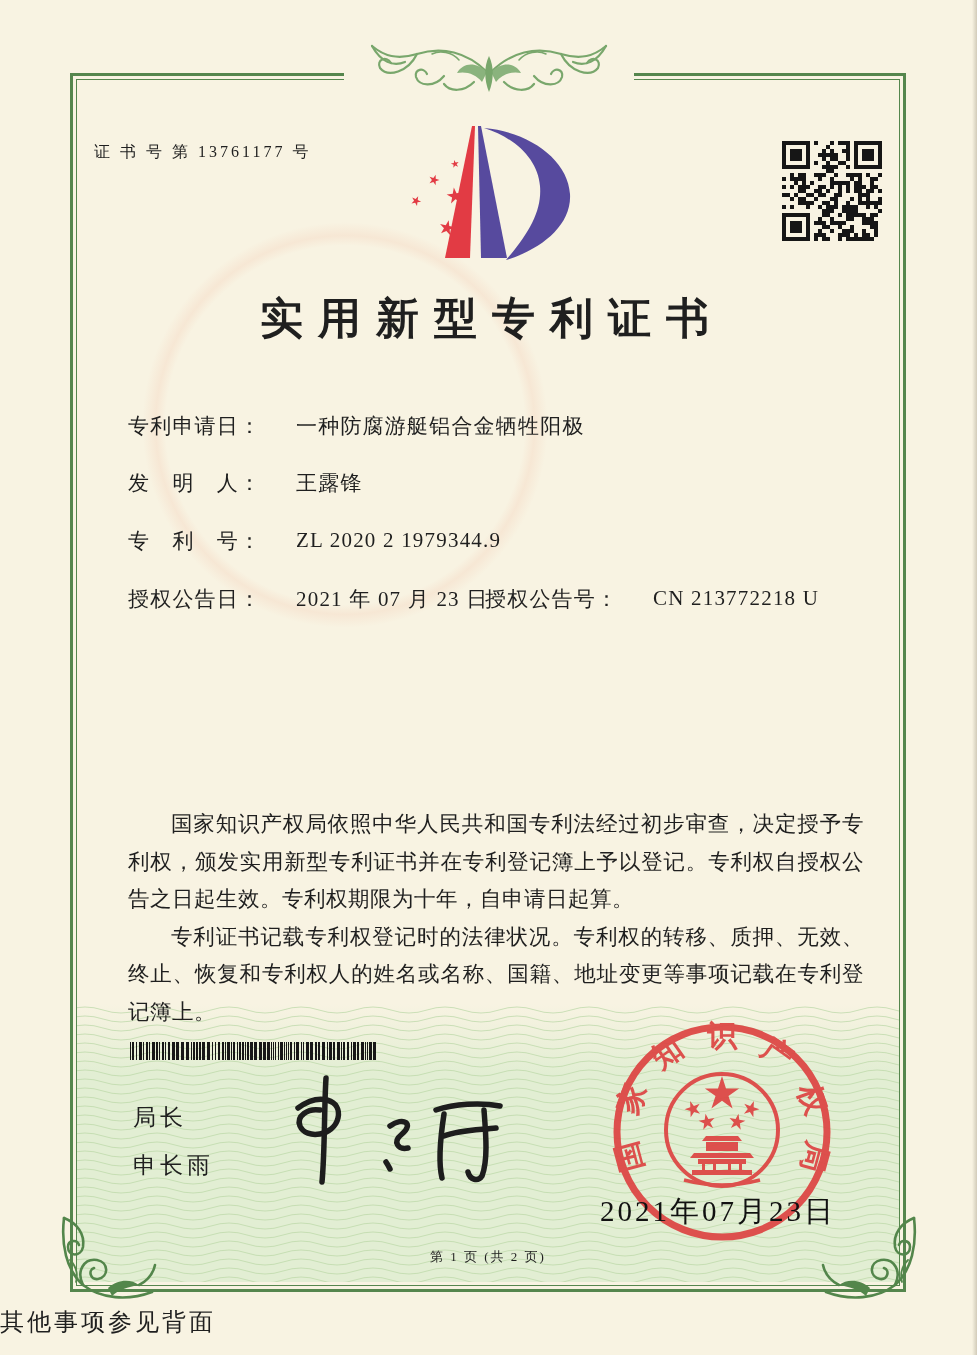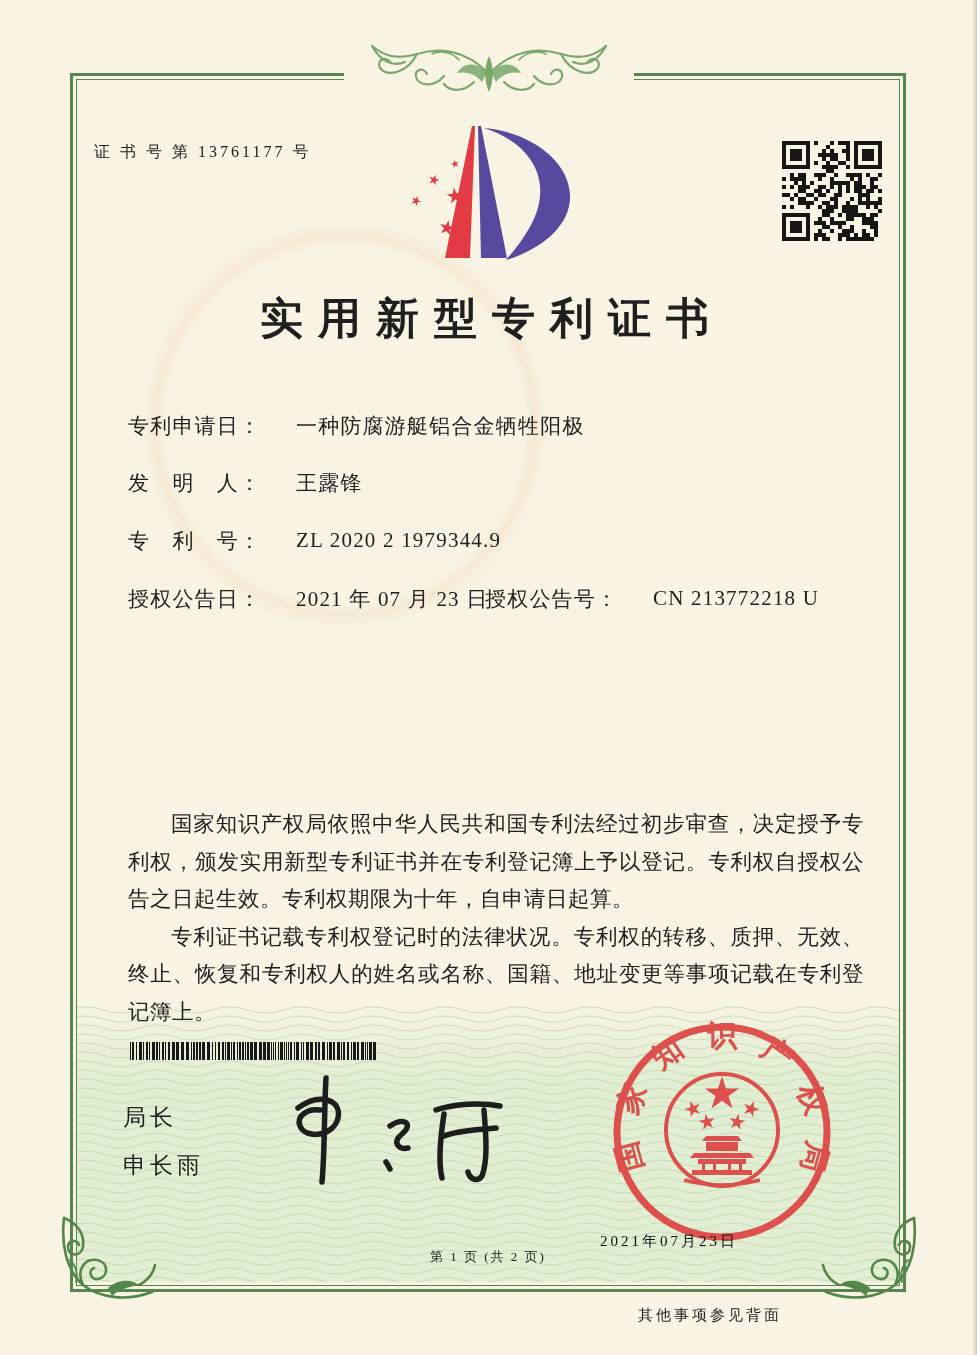--- a/index.html
+++ b/index.html
@@ -49,29 +49,29 @@
   .fvalue { white-space:nowrap; }
   .fvalue.w1 { width:189px; flex:none;text-align:right; }
 
   
   .paras { position:absolute; left:128px; top:806px; width:736px; z-index:3;
     font-size:21.5px; line-height:37.6px; letter-spacing:.5px; text-align:justify; }
   .paras p { text-indent:2em; }
 
   
   .barcode { position:absolute; left:130px; top:1042px; width:250px; height:18px; z-index:4; }
-  .signer { position:absolute; left:123px; top:1102px; z-index:4; font-size:23px; letter-spacing:4px; }
+  .signer { position:absolute; left:133px; top:1102px; z-index:4; font-size:23px; letter-spacing:4px; }
   .signer div { margin-bottom:17px; }
   .signature { position:absolute; left:268px; top:1070px; width:250px; height:122px; z-index:4; }
   .seal { position:absolute; left:606px; top:1016px; width:232px; height:232px; z-index:5; opacity:.93; }
-  .seal-date { position:absolute; left:600px; top:1192px; font-size:15px; letter-spacing:3px; color:#111; z-index:6;margin-top:40px; }
+  .seal-date { position:absolute; left:600px; top:1192px; font-size:29px; letter-spacing:3px; color:#111; z-index:6; }
   .page-info { position:absolute; left:70px; top:1248px; width:836px; text-align:center;
     font-size:13px; letter-spacing:2px; z-index:4; }
-  .back-note { position:absolute; left:0; top:1306px; width:782px; text-align:right;
-    font-size:15px; letter-spacing:3px; z-index:3; }
+  .back-note { position:absolute; left:0; top:1306px; width:782px; text-align:left;
+    font-size:24px; letter-spacing:3px; z-index:3; }
 </style>
 </head>
 <body>
 
 <div class="watermark"></div>
 
 <div class="frame">
   <div class="frame-inner"></div>
   <div class="band">
     <svg id="waves" width="828" height="278">

